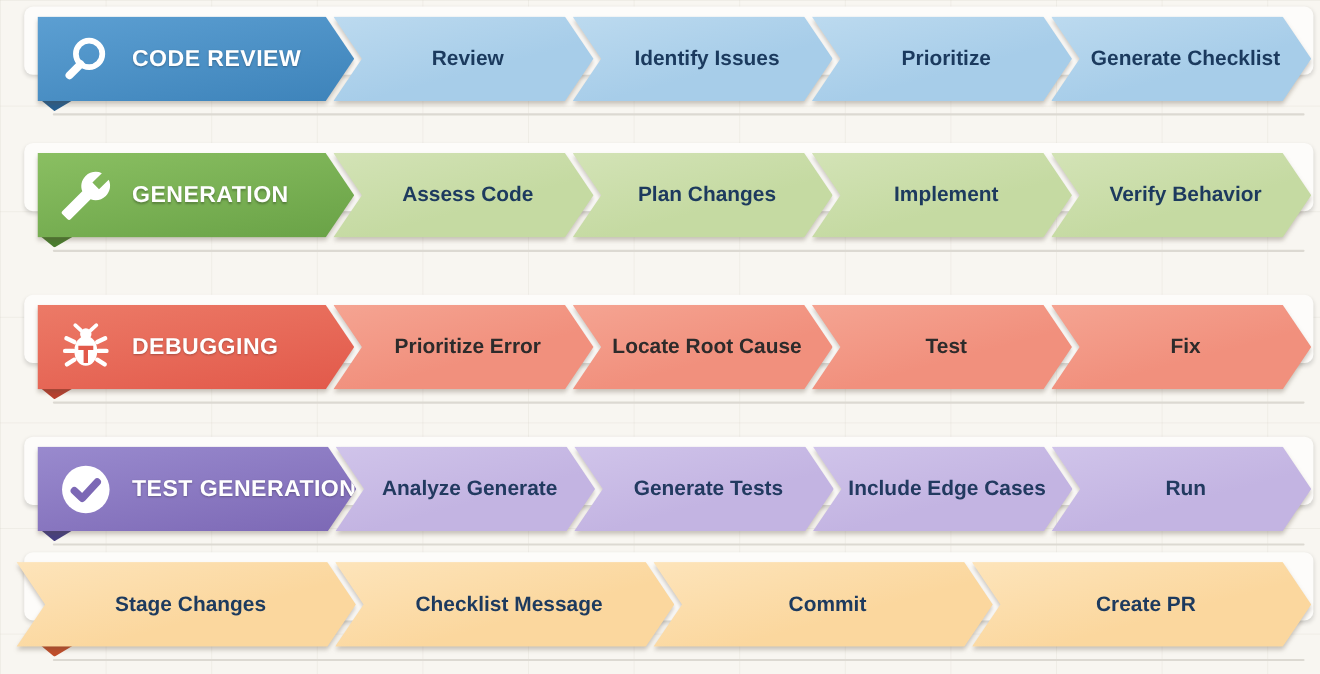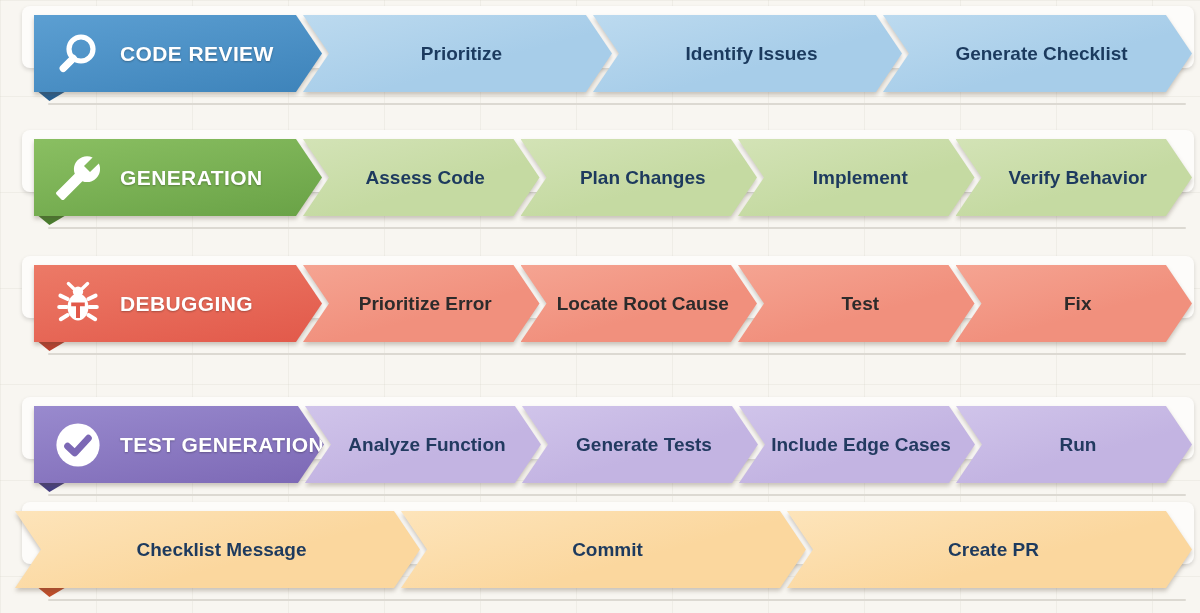--- a/index.html
+++ b/index.html
@@ -6,21 +6,21 @@
   body{
     width:1200px;height:613px;position:relative;overflow:hidden;
     font-family:"Liberation Sans","DejaVu Sans",sans-serif;
     background-color:#f8f6f1;
     background-image:
       linear-gradient(to right, rgba(205,200,188,.20) 1px, transparent 1px),
       linear-gradient(to bottom, rgba(205,200,188,.20) 1px, transparent 1px);
     background-size:96px 96px;
   }
   .row{position:absolute;left:34px;right:8px;height:55px;}
-  .row-0{top:15px}.row-1{top:139px}.row-2{top:265px}.row-3{top:406px}.row-4{top:511px}
+  .row-0{top:15px}.row-1{top:139px}.row-2{top:277px}.row-3{top:406px}.row-4{top:511px}
 
   .paper{
     position:absolute;left:-12px;top:-9px;right:-2px;height:62px;
     background:#fdfcfa;border-radius:8px;
     box-shadow:0 2px 4px rgba(0,0,0,.14);
   }
   .fold{
     position:absolute;left:2px;top:75px;width:32px;height:11px;
     background:var(--fold);
     clip-path:polygon(0 0,100% 0,42% 100%);
@@ -65,22 +65,23 @@
     <div class="band">
       <div class="header">
         <span class="icon">
           <svg viewBox="0 0 24 24">
               <circle cx="13.5" cy="9.5" r="6" fill="none" stroke="#fff" stroke-width="2.6"></circle>
               <path d="M9.6 14.2 L4.6 19.2" stroke="#fff" stroke-width="3.6" stroke-linecap="round"></path>
             </svg>
         </span>
         <span class="hlabel">CODE REVIEW</span>
       </div>
+      <div class="seg">Review</div>
+      <div class="seg">Identify Issues</div>
       <div class="seg">Prioritize</div>
-      <div class="seg">Identify Issues</div>
       <div class="seg">Generate Checklist</div>
     </div>
     <div class="fold"></div>
     <div class="rule"></div>
   </div>
 
   <div class="row row-1" style="--hdr1: #8abf62; --hdr2: #69a246; --seg: #c5daa2; --seg2: #d3e3b6; --txt: #1d3a5e; --fold: #4a7d2e;">
     <div class="paper"></div>
     <div class="band">
       <div class="header">
@@ -131,32 +132,33 @@
     <div class="band">
       <div class="header">
         <span class="icon">
           <svg viewBox="0 0 24 24">
               <circle cx="12" cy="12" r="10.8" fill="#fff"></circle>
               <path class="checkstroke" d="M6.8 12.6 L10.4 16 L17.2 8.6" fill="none" stroke-width="3.4" stroke-linecap="round" stroke-linejoin="round"></path>
             </svg>
         </span>
         <span class="hlabel">TEST GENERATION</span>
       </div>
-      <div class="seg">Analyze Function</div>
+      <div class="seg">Analyze Generate</div>
       <div class="seg">Generate Tests</div>
       <div class="seg">Include Edge Cases</div>
       <div class="seg">Run</div>
     </div>
     <div class="fold"></div>
     <div class="rule"></div>
   </div>
 
   <div class="row row-4" style="--hdr1: #f5a94e; --hdr2: #ec8d2c; --seg: #fbd79e; --seg2: #fde4ba; --txt: #1d3a5e; --fold: #c14e2a;">
     <div class="paper"></div>
     <div class="band">
+      <div class="seg">Stage Changes</div>
       <div class="seg">Checklist Message</div>
       <div class="seg">Commit</div>
       <div class="seg">Create PR</div>
     </div>
     <div class="fold"></div>
     <div class="rule"></div>
   </div>
 
 </div>
 

